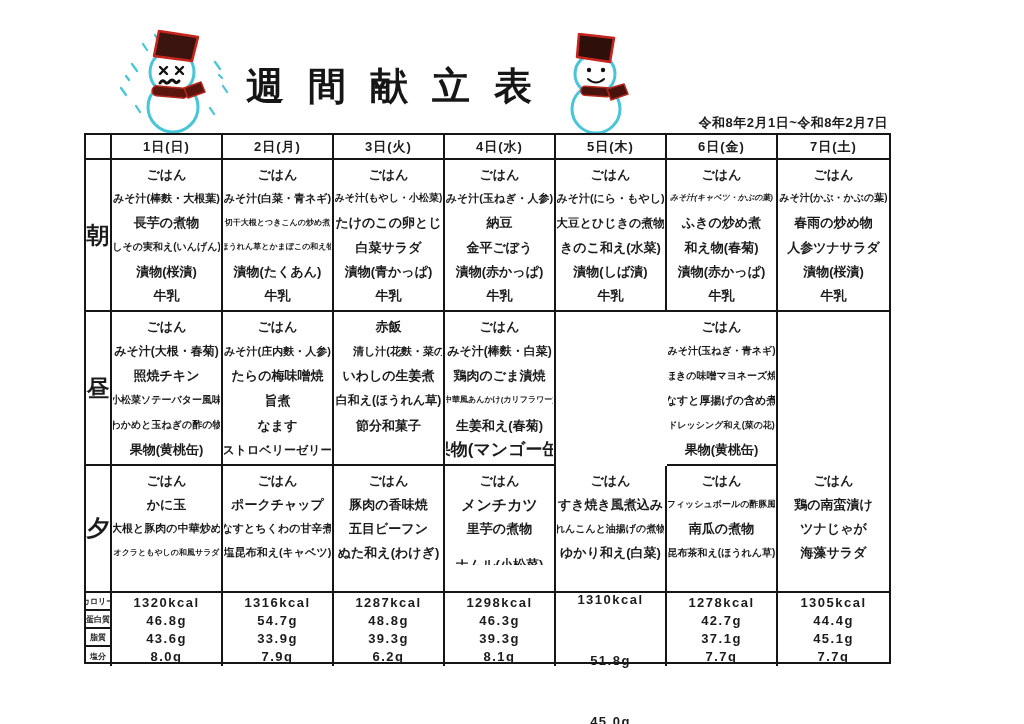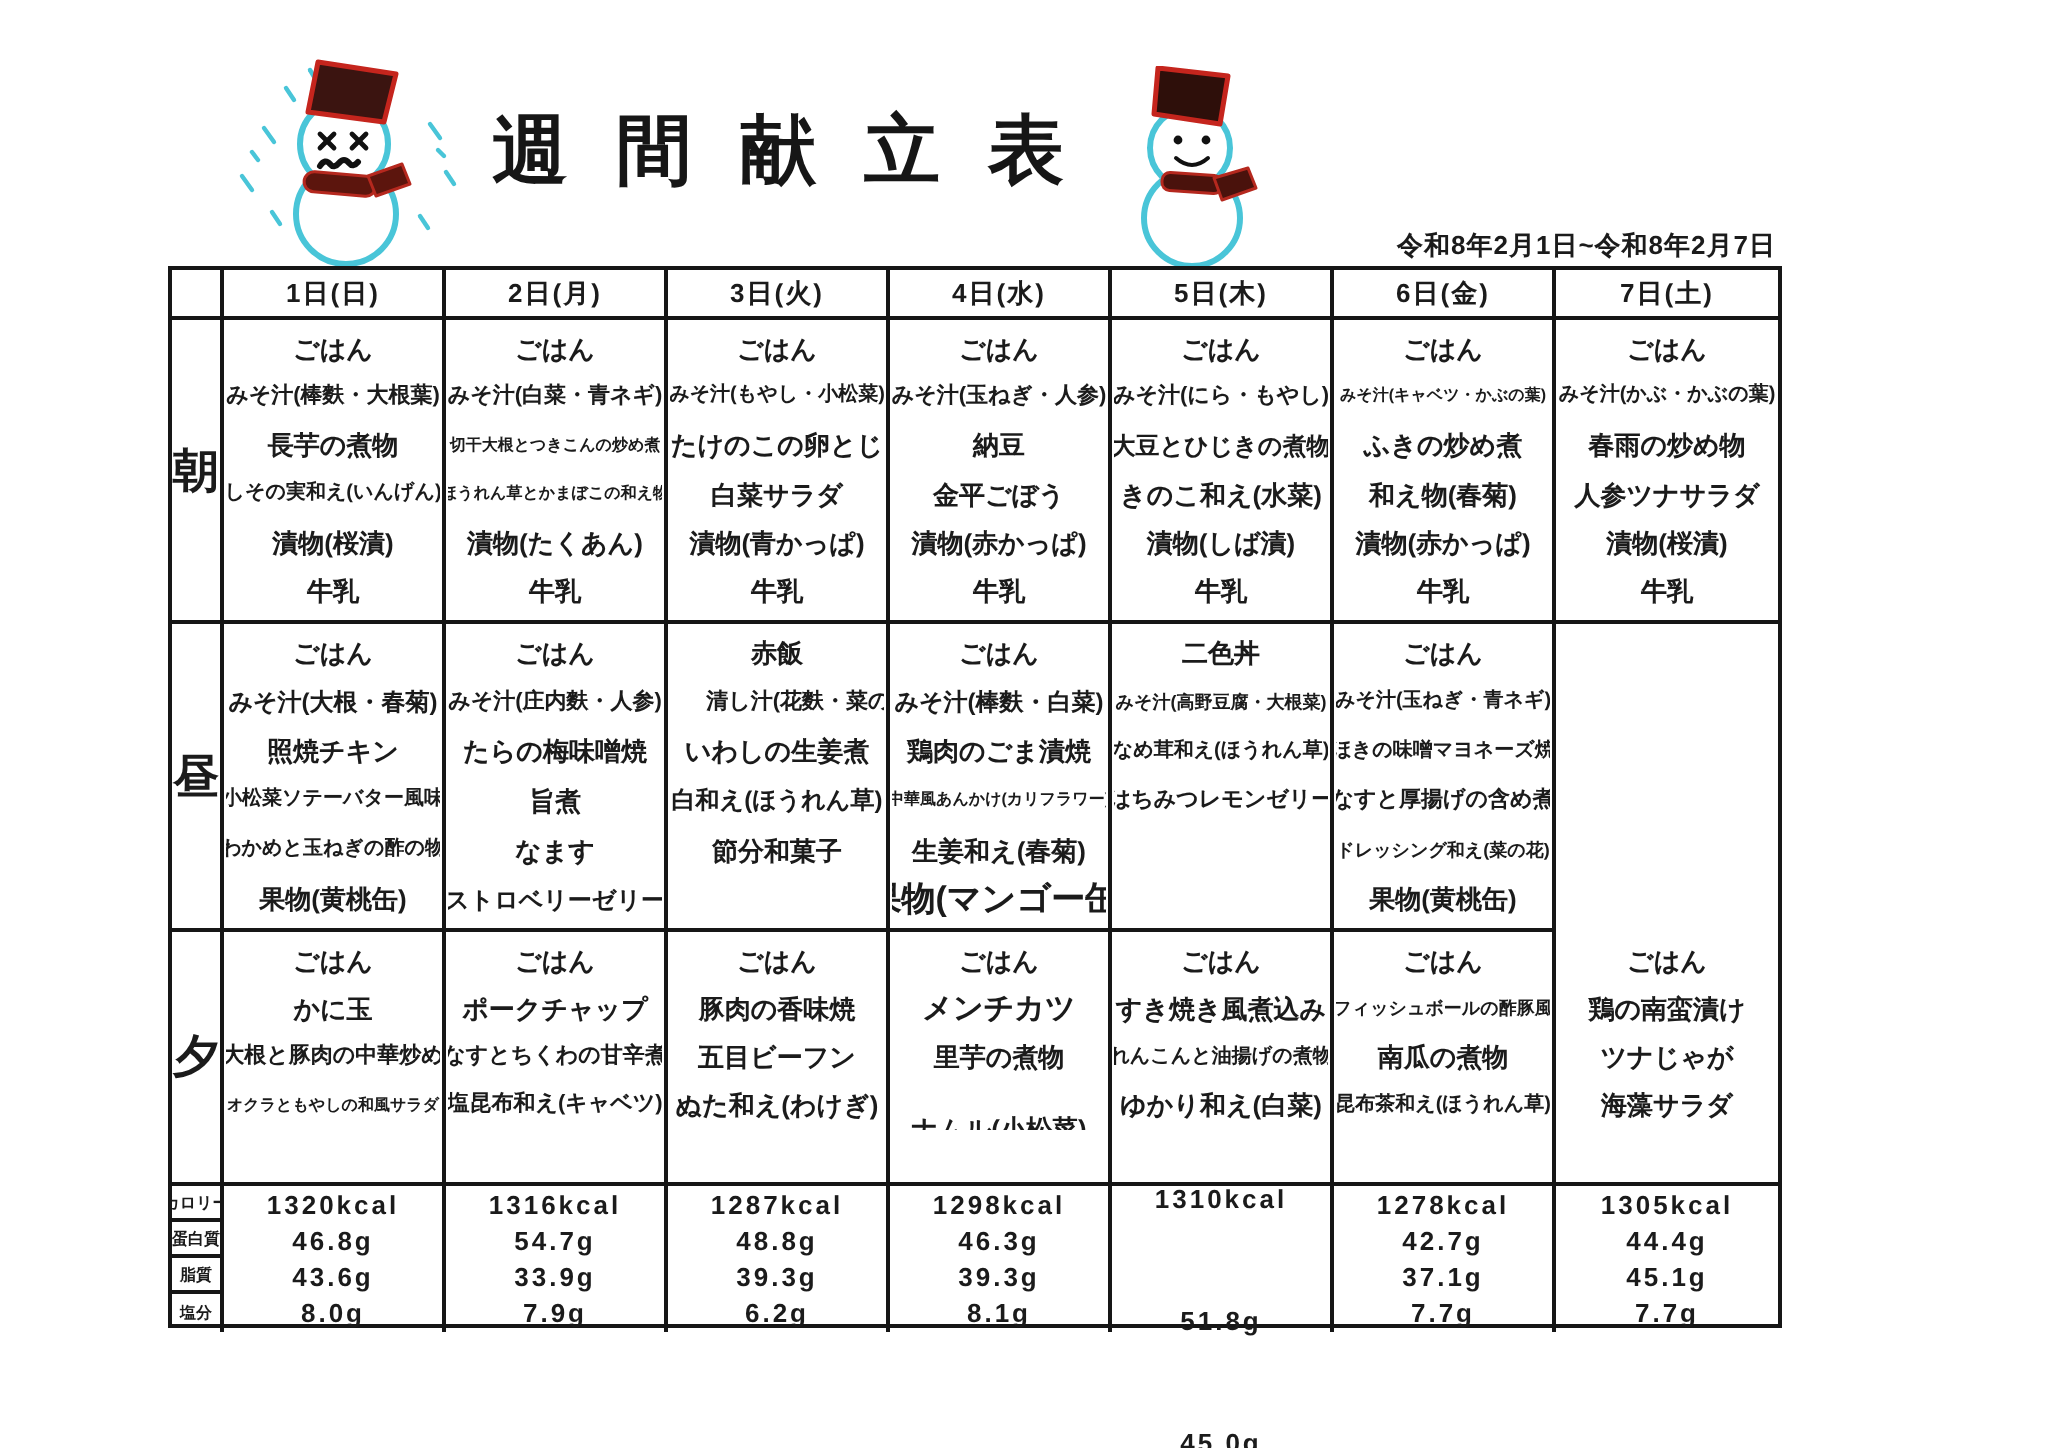--- a/index.html
+++ b/index.html
@@ -5,21 +5,21 @@
   * { box-sizing: border-box; margin: 0; padding: 0; }
   html, body { width: 1024px; height: 724px; background: #ffffff; }
   body { font-family: "Liberation Sans", "DejaVu Sans", sans-serif; color: #1b1b1b; overflow: hidden; }
   .page { position: relative; width: 1024px; height: 724px; background: #fff; }
 
   
   .snowman { position: absolute; }
   .snowman-left { left: 112px; top: 28px; }
   .snowman-right { left: 550px; top: 33px; }
   .page-title {
-    position: absolute; left: 246px; top: 50px;
+    position: absolute; left: 246px; top: 61px;
     font-size: 38px; font-weight: 900; letter-spacing: 24px;
     color: #161616; white-space: nowrap;
   }
   .date-range {
     position: absolute; left: 688px; top: 114px; width: 200px;
     font-size: 13px; font-weight: 700; text-align: right; white-space: nowrap;
     letter-spacing: 0.5px;
   }
 
   
@@ -382,36 +382,20 @@
         <div class="menu-slot">
           <span class="menu-item" style="font-size: 13px;">きのこ和え(水菜)</span>
         </div>
         <div class="menu-slot">
           <span class="menu-item" style="font-size: 13px;">漬物(しば漬)</span>
         </div>
         <div class="menu-slot">
           <span class="menu-item" style="font-size: 13px;">牛乳</span>
         </div>
       </div>
-      <div class="meal-cell bcell" style="grid-area: 3 / 6;">
-        <div class="menu-slot">
-          <span class="menu-item" style="font-size: 13px;">二色丼</span>
-        </div>
-        <div class="menu-slot">
-          <span class="menu-item" style="font-size: 9px;">みそ汁(高野豆腐・大根菜)</span>
-        </div>
-        <div class="menu-slot">
-          <span class="menu-item" style="font-size: 10px;">なめ茸和え(ほうれん草)</span>
-        </div>
-        <div class="menu-slot">
-          <span class="menu-item" style="font-size: 11px;">はちみつレモンゼリー</span>
-        </div>
-        <div class="menu-slot"></div>
-        <div class="menu-slot"></div>
-      </div>
       <div class="meal-cell bcell" style="grid-area: 4 / 6;">
         <div class="menu-slot">
           <span class="menu-item" style="font-size: 13px;">ごはん</span>
         </div>
         <div class="menu-slot">
           <span class="menu-item" style="font-size: 13px;">すき焼き風煮込み</span>
         </div>
         <div class="menu-slot">
           <span class="menu-item" style="font-size: 10px;">れんこんと油揚げの煮物</span>
         </div>
@@ -425,21 +409,21 @@
         <div class="nutrition-value">51.8g</div>
         <div class="nutrition-value">45.0g</div>
         <div class="nutrition-value">7.1g</div>
       </div>
       <div class="day-header bcell" style="grid-area: 1 / 7;">6日(金)</div>
       <div class="meal-cell bcell" style="grid-area: 2 / 7;">
         <div class="menu-slot">
           <span class="menu-item" style="font-size: 13px;">ごはん</span>
         </div>
         <div class="menu-slot">
-          <span class="menu-item" style="font-size: 8px;">みそ汁(キャベツ・かぶの葉)</span>
+          <span class="menu-item" style="font-size: 8px; font-style: italic;">みそ汁(キャベツ・かぶの葉)</span>
         </div>
         <div class="menu-slot">
           <span class="menu-item" style="font-size: 13px;">ふきの炒め煮</span>
         </div>
         <div class="menu-slot">
           <span class="menu-item" style="font-size: 13px;">和え物(春菊)</span>
         </div>
         <div class="menu-slot">
           <span class="menu-item" style="font-size: 13px;">漬物(赤かっぱ)</span>
         </div>

